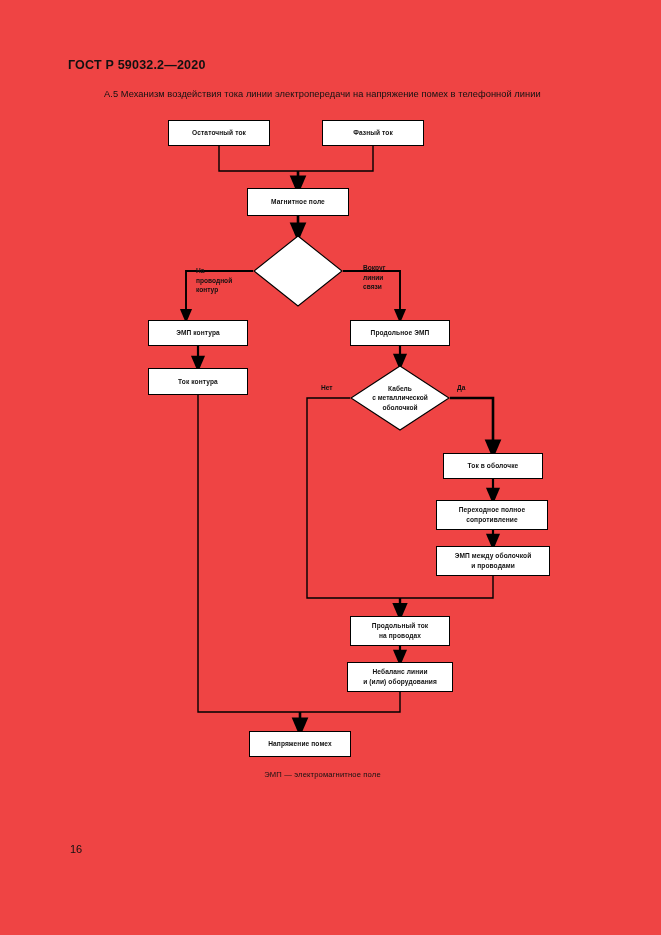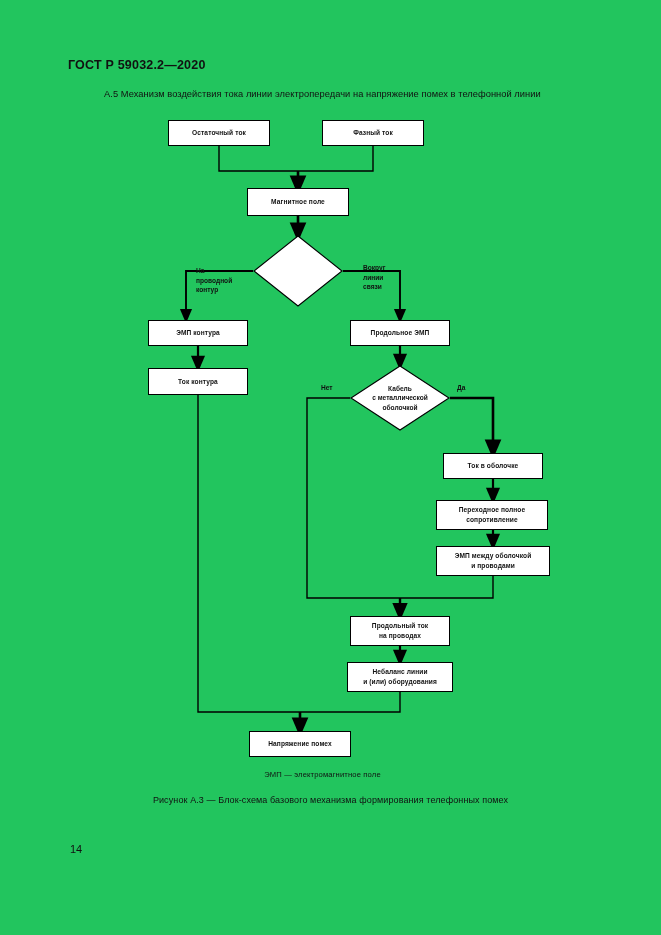--- a/index.html
+++ b/index.html
@@ -12,21 +12,21 @@
     height: 935px;
     position: relative;
     font-family: "Liberation Sans", sans-serif;
     color: #111111;
     overflow: hidden;
   }
 
   .page {
     position: absolute;
     inset: 0;
-    background: #22c55e;
+    background: #ef4444;
   }
 
   
   .doc-header {
     position: absolute;
     left: 68px;
     top: 58px;
     font-size: 12.5px;
     font-weight: bold;
     letter-spacing: 0.2px;
@@ -244,17 +244,16 @@
 
     <div class="node" style="left:347px; top:662px; width:106px; height:30px; white-space:pre-line;">Небаланс линии
 и (или) оборудования</div>
 
     <div class="node" style="left:249px; top:731px; width:102px; height:26px;">Напряжение помех</div>
 
   </div>
 
   <div class="legend-note">ЭМП  — электромагнитное поле</div>
 
-  <div class="figure-caption">Рисунок А.3 — Блок-схема базового механизма формирования телефонных помех</div>
-
-  <div class="page-number">14</div>
+
+  <div class="page-number">16</div>
 
 </div>
 
 </body></html>

